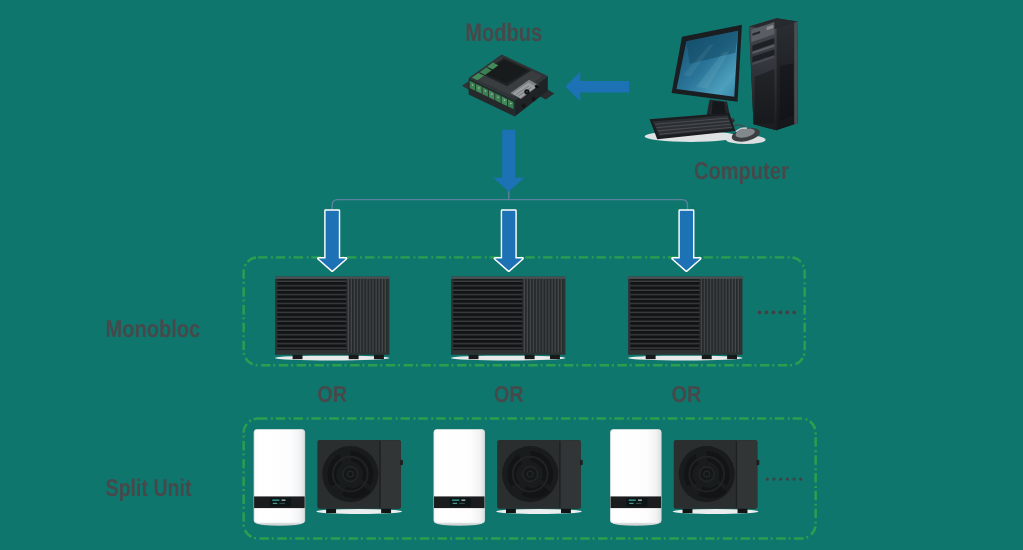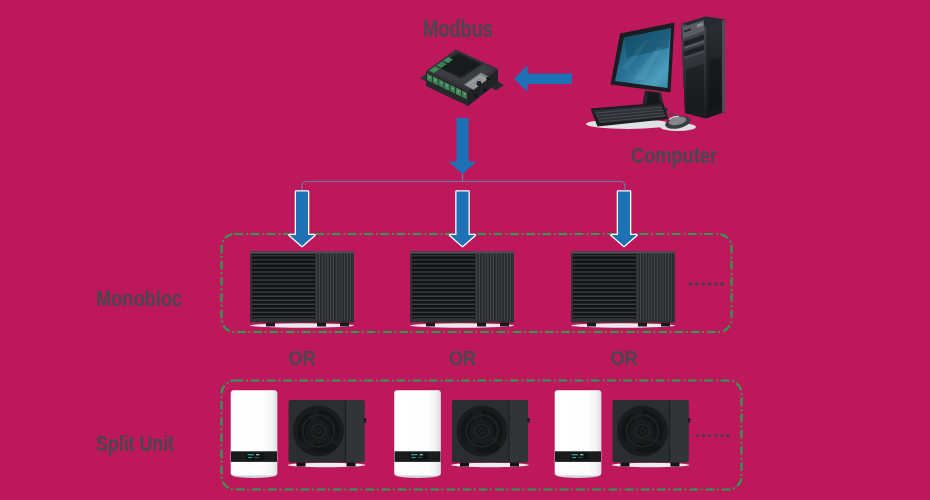--- a/index.html
+++ b/index.html
@@ -1,16 +1,16 @@
 <!DOCTYPE html>
 <html><head>
 <meta charset="utf-8">
 <style>
   html,body{margin:0;padding:0;background:#ffffff;}
-  #stage{position:relative;width:930px;height:500px;background:#be185d;overflow:hidden;
+  #stage{position:relative;width:930px;height:500px;background:#0f766e;overflow:hidden;
          font-family:"Liberation Sans",sans-serif;}
   svg{position:absolute;left:0;top:0;}
 </style>
 </head>
 <body>
 <div id="stage">
 <svg width="930" height="500" viewBox="0 0 930 500">
 <defs>
   <pattern id="louv" width="6" height="4.05" patternUnits="userSpaceOnUse">
     <rect width="6" height="4.05" fill="#3b3f40"></rect>

